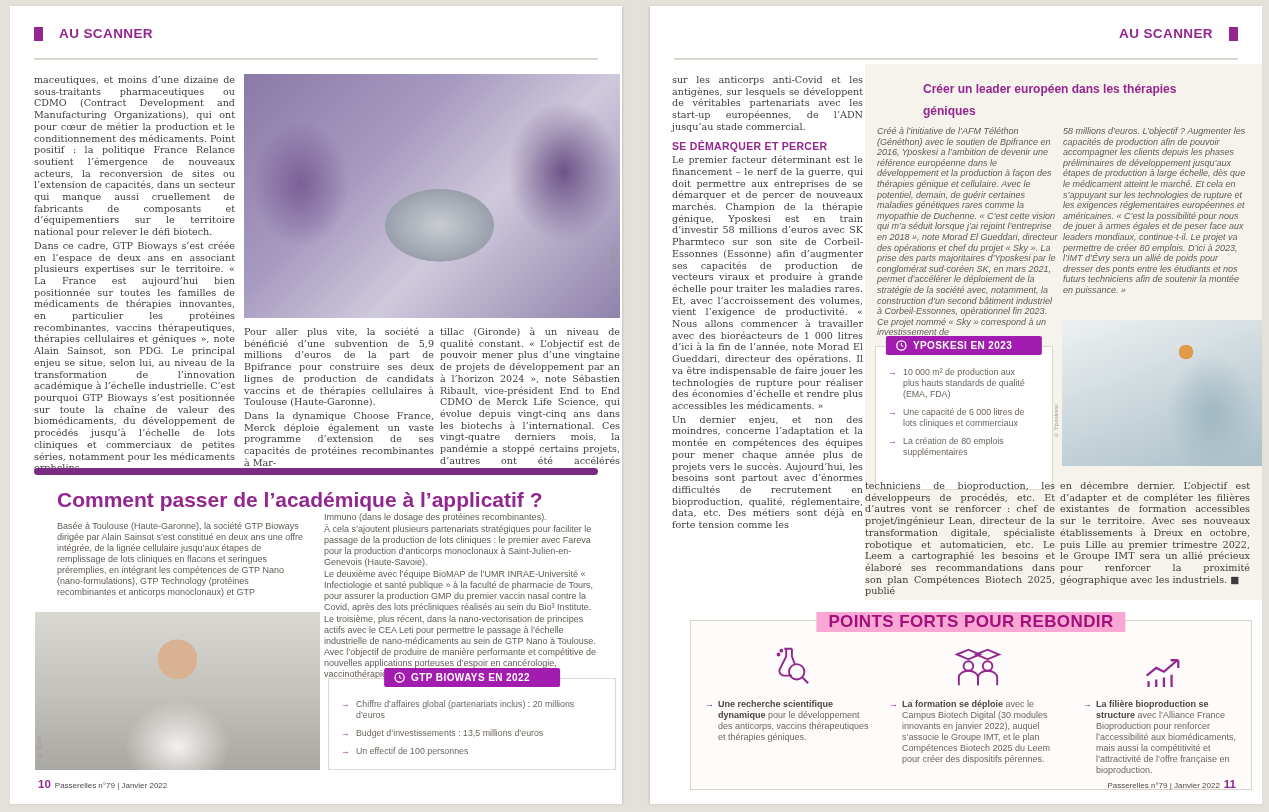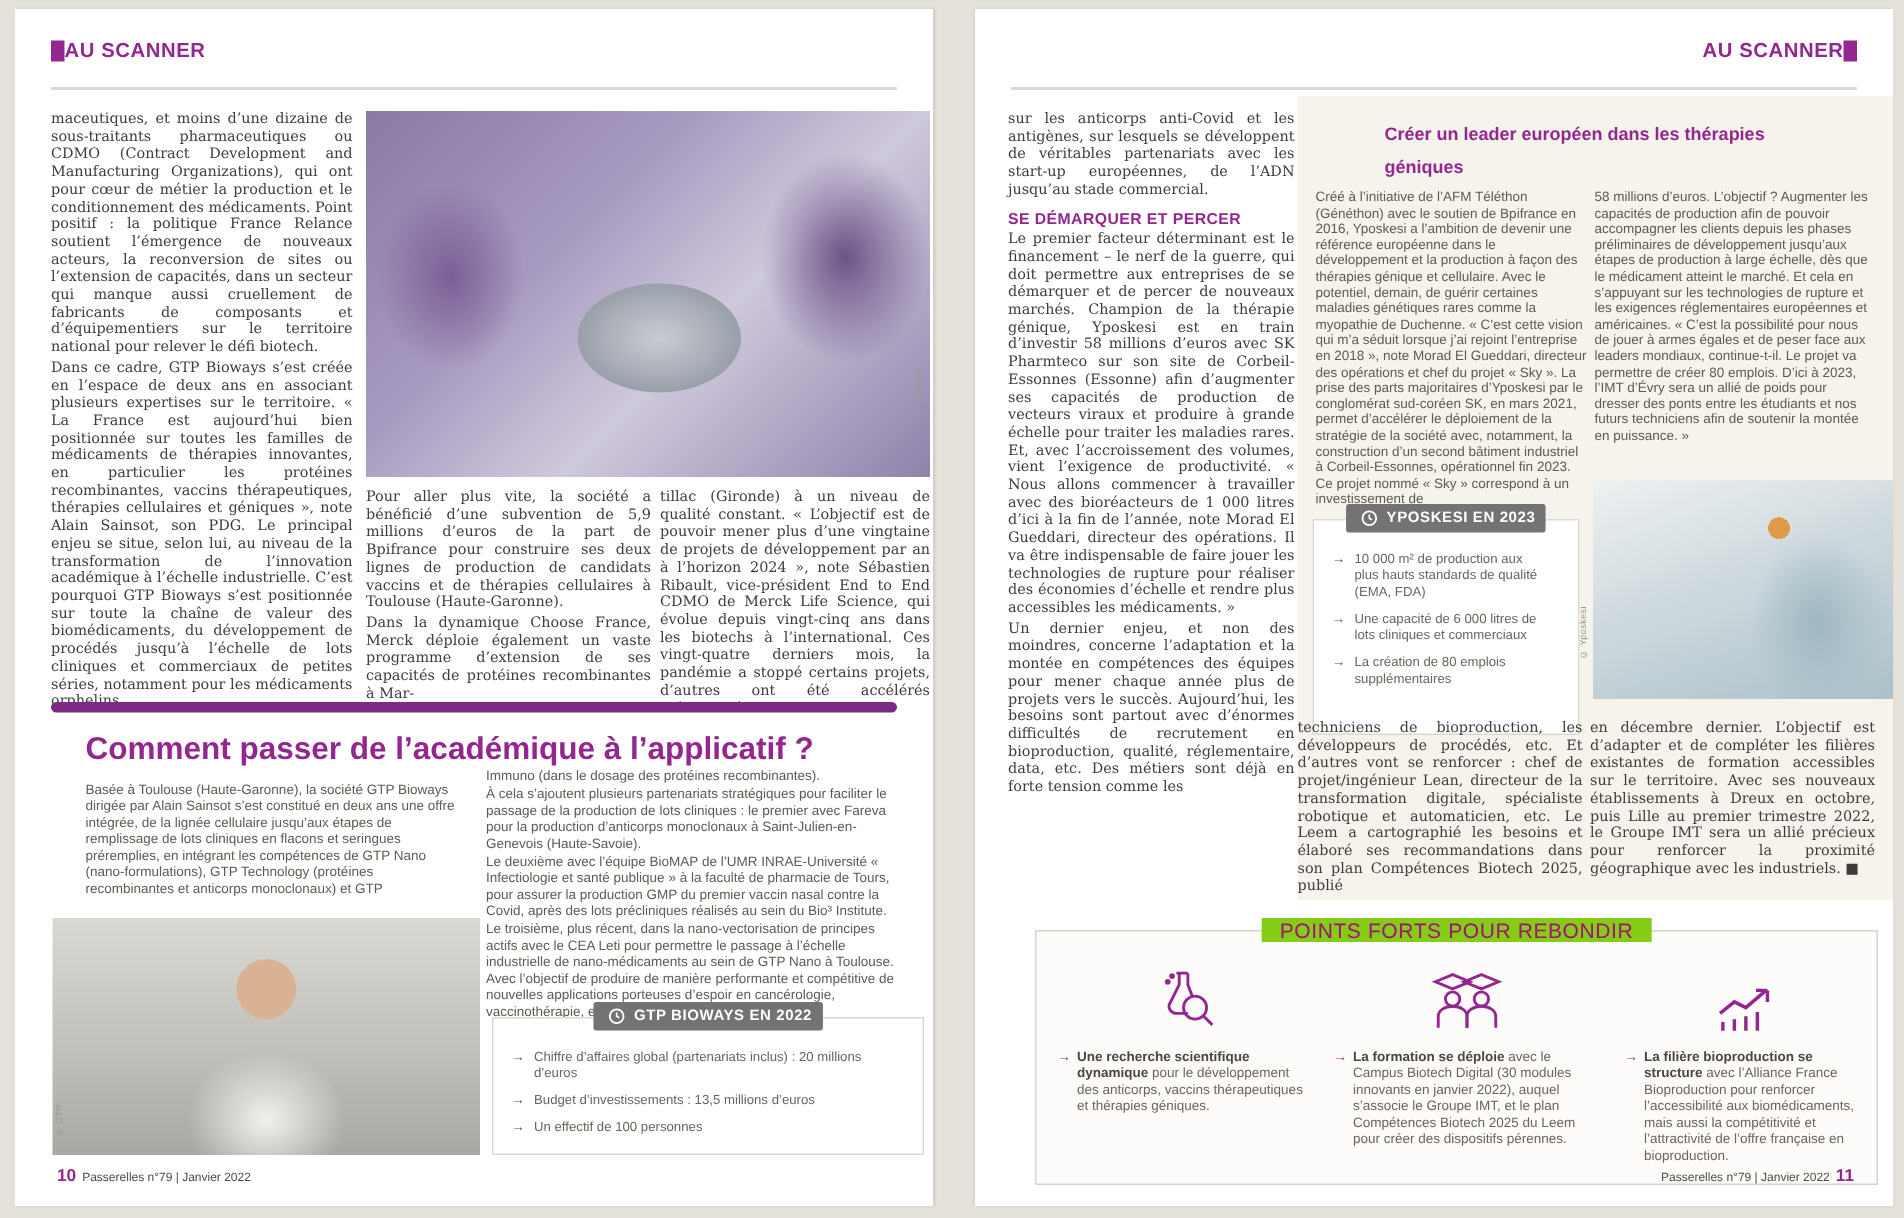--- a/index.html
+++ b/index.html
@@ -3,21 +3,21 @@
 <meta charset="utf-8">
 <style>
   * { margin:0; padding:0; box-sizing:border-box; }
   html,body { width:1269px; height:812px; }
   body { background:#e4e1da; font-family:"Liberation Sans", sans-serif; position:relative; overflow:hidden; }
 
   .page { position:absolute; top:6px; height:798px; width:612px; background:#ffffff; }
   #page-left { left:10px; box-shadow:1px 0 2px rgba(0,0,0,.12); }
   #page-right { left:650px; box-shadow:-1px 0 2px rgba(0,0,0,.12); }
 
-  .kicker { position:absolute; top:20px; display:flex; align-items:center; gap:0;
+  .kicker { position:absolute; top:20px; display:flex; align-items:center; gap:16px;
             color:#93268f; font-weight:bold; font-size:13.5px; letter-spacing:.4px; }
   .kicker-block { width:9px; height:14px; background:#93268f; }
   .rule { position:absolute; height:2px; background:#dcd8d0; }
 
   .serif { font-family:"DejaVu Serif", serif; font-size:9.6px; line-height:11.7px;
            text-align:justify; color:#3c3c3c; position:absolute; }
   .serif p { margin-bottom:2px; }
   .subhead { font-family:"Liberation Sans", sans-serif; color:#93268f; font-weight:bold;
              font-size:10.5px; letter-spacing:.3px; margin:8px 0 4px 0; text-align:left; }
 
@@ -26,36 +26,36 @@
               writing-mode:vertical-rl; transform:rotate(180deg); letter-spacing:.3px; }
 
   .bar { position:absolute; height:7px; background:#7c2b82; border-radius:4px; }
 
   .feature-title { position:absolute; color:#93268f; font-weight:bold; font-size:21px; }
   .feature-body { position:absolute; font-size:9px; line-height:11px; color:#605a52; }
   .feature-body p { margin-bottom:1px; }
 
   .card { position:absolute; background:#fff; border:1px solid #ddd8ce; }
   .badge { position:absolute; top:-11px; left:50%; transform:translateX(-50%);
-           background:#737373; color:#fff; font-weight:bold; font-size:10px;
-           letter-spacing:.4px; padding:4px 7px 4px 10px; border-radius:2px;
+           background:#a21caf; color:#fff; font-weight:bold; font-size:10px;
+           letter-spacing:.4px; padding:4px 30px 4px 10px; border-radius:2px;
            display:flex; align-items:center; gap:6px; white-space:nowrap; }
   .bullets { list-style:none; padding:20px 26px 6px 12px; }
   .bullets li { position:relative; padding-left:15px; font-size:8.8px; line-height:11px;
                 color:#6b645c; margin-bottom:7px; }
   .bullets li::before { content:"\2192"; position:absolute; left:0; top:0; color:#92278f; font-weight:bold; }
 
   .cream { position:absolute; background:#f6f3ec; }
   .cream-title { position:absolute; color:#93268f; font-weight:bold; font-size:12px; line-height:22px;margin-left:46px; }
-  .cream-body { position:absolute; font-size:9px; line-height:10.6px; color:#5f5a53; }
+  .cream-body { position:absolute; font-size:9px; line-height:10.6px; color:#5f5a53;font-style:italic; }
 
   .points-card { position:absolute; background:#fdfcfa; border:1px solid #d9d4ca; }
   .points-title { position:absolute; top:-9px; left:50%; transform:translateX(-50%);
-                  background:#84cc16; padding:0 12px; color:#a3107c; font-weight:normal;
-                  font-size:14px; letter-spacing:.4px; white-space:nowrap; }
+                  background:#f9a8d4; padding:0 12px; color:#a3107c; font-weight:bold;
+                  font-size:17px; letter-spacing:.4px; white-space:nowrap; }
   .point-item { position:absolute; font-size:9px; line-height:11px; color:#6b645c; }
   .point-icon { display:flex; justify-content:center; margin-bottom:10px; }
   .point-text { position:relative; padding-left:13px; }
   .point-text::before { content:"\2192"; position:absolute; left:0; top:0; color:#92278f; font-weight:bold; }
   .point-lead { font-weight:bold; color:#4c4640; }
 
   .footer { position:absolute; bottom:14px; font-size:8px; color:#4c4a46; display:flex; align-items:baseline; gap:4px; }
   .pagenum { color:#93268f; font-weight:bold; font-size:11.5px; }
 
   

